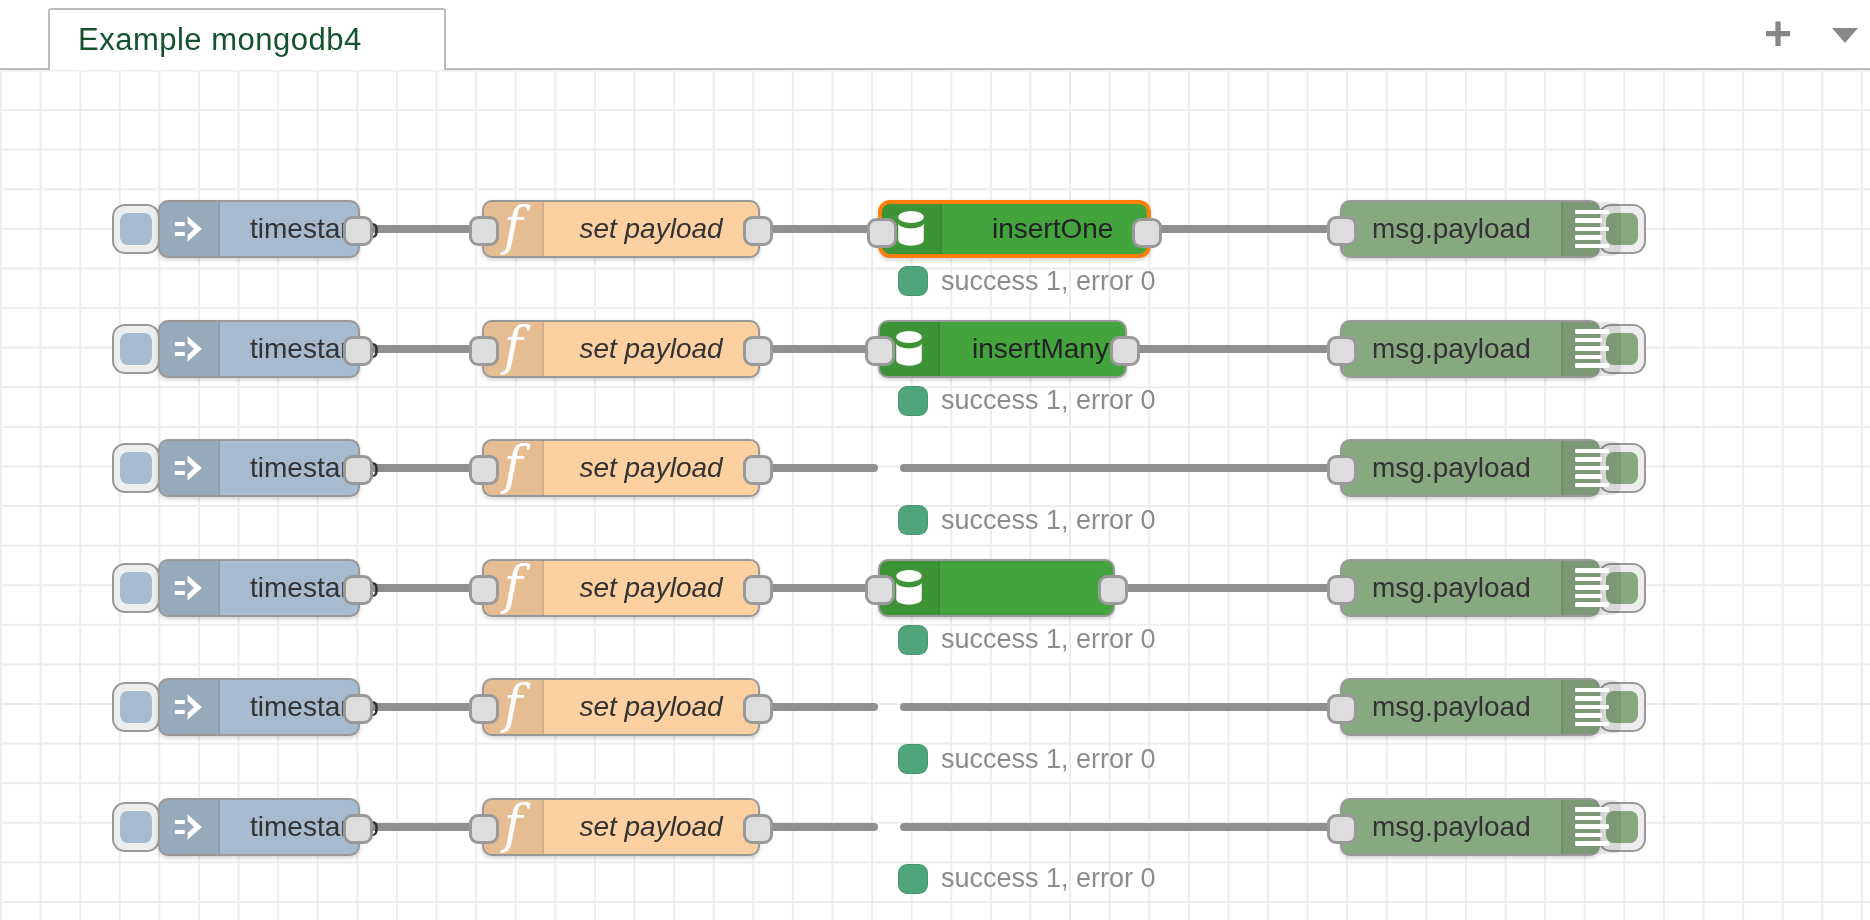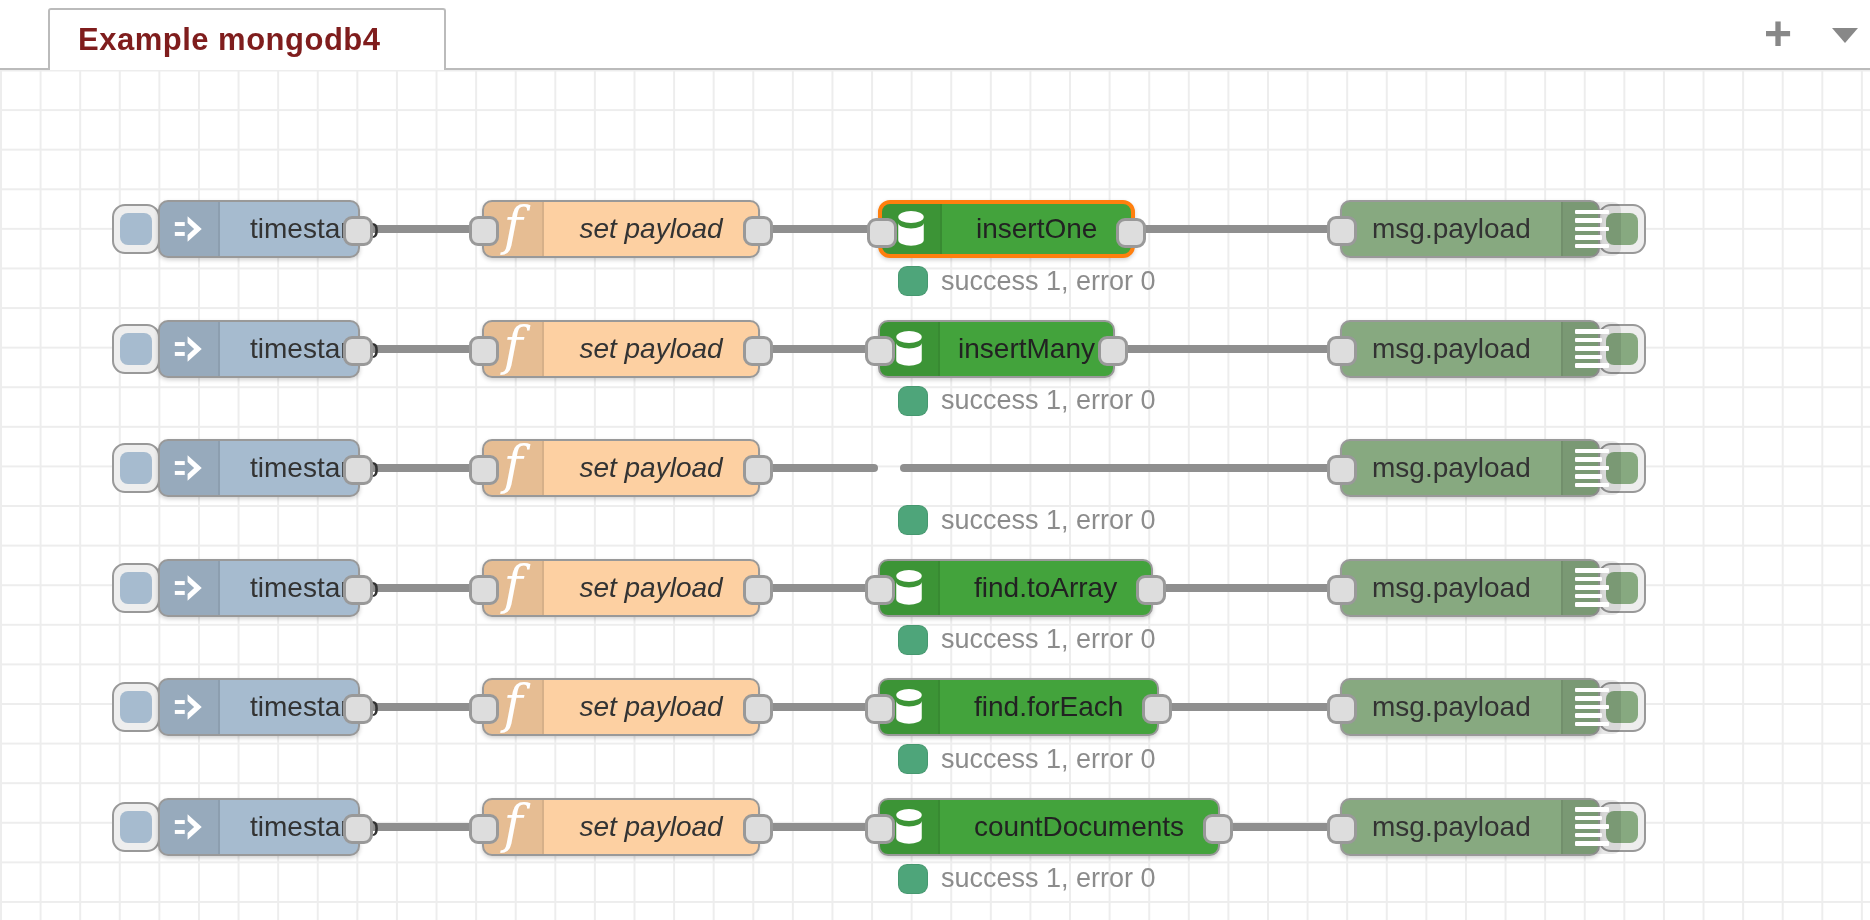--- a/index.html
+++ b/index.html
@@ -11,21 +11,21 @@
   .header{
     position:absolute;top:0;left:0;width:1870px;height:68px;
     background:#fff;border-bottom:2px solid #bbb;z-index:10;
   }
   .tab{
     position:absolute;left:48px;top:8px;width:398px;height:62px;
     background:#fff;border:2px solid #bbb;border-bottom:none;
     border-radius:3px 3px 0 0;box-sizing:border-box;z-index:11;
     display:flex;align-items:center;padding-left:28px;
   }
-  .tab-title{font-size:31px;font-weight:700;color:#7f1d1d;letter-spacing:.5px;}
+  .tab-title{font-size:31px;font-weight:400;color:#14532d;letter-spacing:.5px;}
   .add-btn{
     position:absolute;left:1752px;top:2px;width:52px;height:62px;
     color:#888;font-size:48px;font-weight:700;display:flex;align-items:center;justify-content:center;
     cursor:pointer;
   }
   .chevron{
     position:absolute;left:1832px;top:28px;width:0;height:0;
     border-left:13px solid transparent;border-right:13px solid transparent;
     border-top:15px solid #888;cursor:pointer;
   }
@@ -63,21 +63,21 @@
     border-right:none;border-left:2px solid rgba(0,0,0,0.07);
     border-radius:0 8px 8px 0;
   }
   .node-label{
     flex:1;display:flex;align-items:center;justify-content:center;
     font-size:28px;color:#333;white-space:nowrap;padding:0 30px;
   }
   .node-label.italic{font-style:italic;}
   .inject-node{background:var(--inject);width:202px;}
   .function-node{background:var(--function);width:278px;}
-  .mongodb-node{background:var(--mongodb);min-width:237px;width:max-content;}
+  .mongodb-node{background:var(--mongodb);min-width:237px;width:max-content;gap:16px;}
   .mongodb-node .node-label{color:#222;}
   .debug-node{background:var(--debug);width:260px;text-align:center;}
   
   .port{
     position:absolute;top:14px;width:30px;height:30px;box-sizing:border-box;
     background:#ddd;border:3px solid #999;border-radius:9px;z-index:3;
   }
   .port-left{left:-15px;}
   .port-right{right:-15px;}
   
@@ -307,21 +307,20 @@
           <div class="port port-left"></div>
           <div class="port port-right"></div>
         </div>
         <div class="node mongodb-node" style="left:878px">
           <div class="icon-region">
             <svg width="34" height="40" viewBox="0 0 24 28">
               <ellipse cx="12" cy="5.5" rx="9" ry="4.2" fill="#fff"></ellipse>
               <path d="M3 9.5 a 9 4.2 0 0 0 18 0 v 12.2 a 9 4.2 0 0 1 -18 0 z" fill="#fff"></path>
             </svg>
           </div>
-          <div class="node-label" style="padding:0 34px">find.toArray</div>
           <div class="port port-left"></div>
           <div class="port port-right"></div>
         </div>
         <div class="node debug-node" style="left:1340px">
           <div class="node-label">msg.payload</div>
           <div class="icon-region right">
             <div class="debug-lines">
               <div style="width:34px"></div>
               <div style="width:27px"></div>
               <div style="width:34px"></div>
@@ -358,31 +357,20 @@
           <div class="port port-right"></div>
         </div>
         <div class="node function-node" style="left:482px">
           <div class="icon-region">
             <span class="f-glyph">f</span>
           </div>
           <div class="node-label italic">set payload</div>
           <div class="port port-left"></div>
           <div class="port port-right"></div>
         </div>
-        <div class="node mongodb-node" style="left:878px">
-          <div class="icon-region">
-            <svg width="34" height="40" viewBox="0 0 24 28">
-              <ellipse cx="12" cy="5.5" rx="9" ry="4.2" fill="#fff"></ellipse>
-              <path d="M3 9.5 a 9 4.2 0 0 0 18 0 v 12.2 a 9 4.2 0 0 1 -18 0 z" fill="#fff"></path>
-            </svg>
-          </div>
-          <div class="node-label" style="padding:0 34px">find.forEach</div>
-          <div class="port port-left"></div>
-          <div class="port port-right"></div>
-        </div>
         <div class="node debug-node" style="left:1340px">
           <div class="node-label">msg.payload</div>
           <div class="icon-region right">
             <div class="debug-lines">
               <div style="width:34px"></div>
               <div style="width:27px"></div>
               <div style="width:34px"></div>
               <div style="width:27px"></div>
               <div style="width:34px"></div>
             </div>
@@ -413,31 +401,20 @@
             </svg>
           </div>
           <div class="node-label">timestamp</div>
           <div class="port port-right"></div>
         </div>
         <div class="node function-node" style="left:482px">
           <div class="icon-region">
             <span class="f-glyph">f</span>
           </div>
           <div class="node-label italic">set payload</div>
-          <div class="port port-left"></div>
-          <div class="port port-right"></div>
-        </div>
-        <div class="node mongodb-node" style="left:878px">
-          <div class="icon-region">
-            <svg width="34" height="40" viewBox="0 0 24 28">
-              <ellipse cx="12" cy="5.5" rx="9" ry="4.2" fill="#fff"></ellipse>
-              <path d="M3 9.5 a 9 4.2 0 0 0 18 0 v 12.2 a 9 4.2 0 0 1 -18 0 z" fill="#fff"></path>
-            </svg>
-          </div>
-          <div class="node-label" style="padding:0 34px">countDocuments</div>
           <div class="port port-left"></div>
           <div class="port port-right"></div>
         </div>
         <div class="node debug-node" style="left:1340px">
           <div class="node-label">msg.payload</div>
           <div class="icon-region right">
             <div class="debug-lines">
               <div style="width:34px"></div>
               <div style="width:27px"></div>
               <div style="width:34px"></div>

